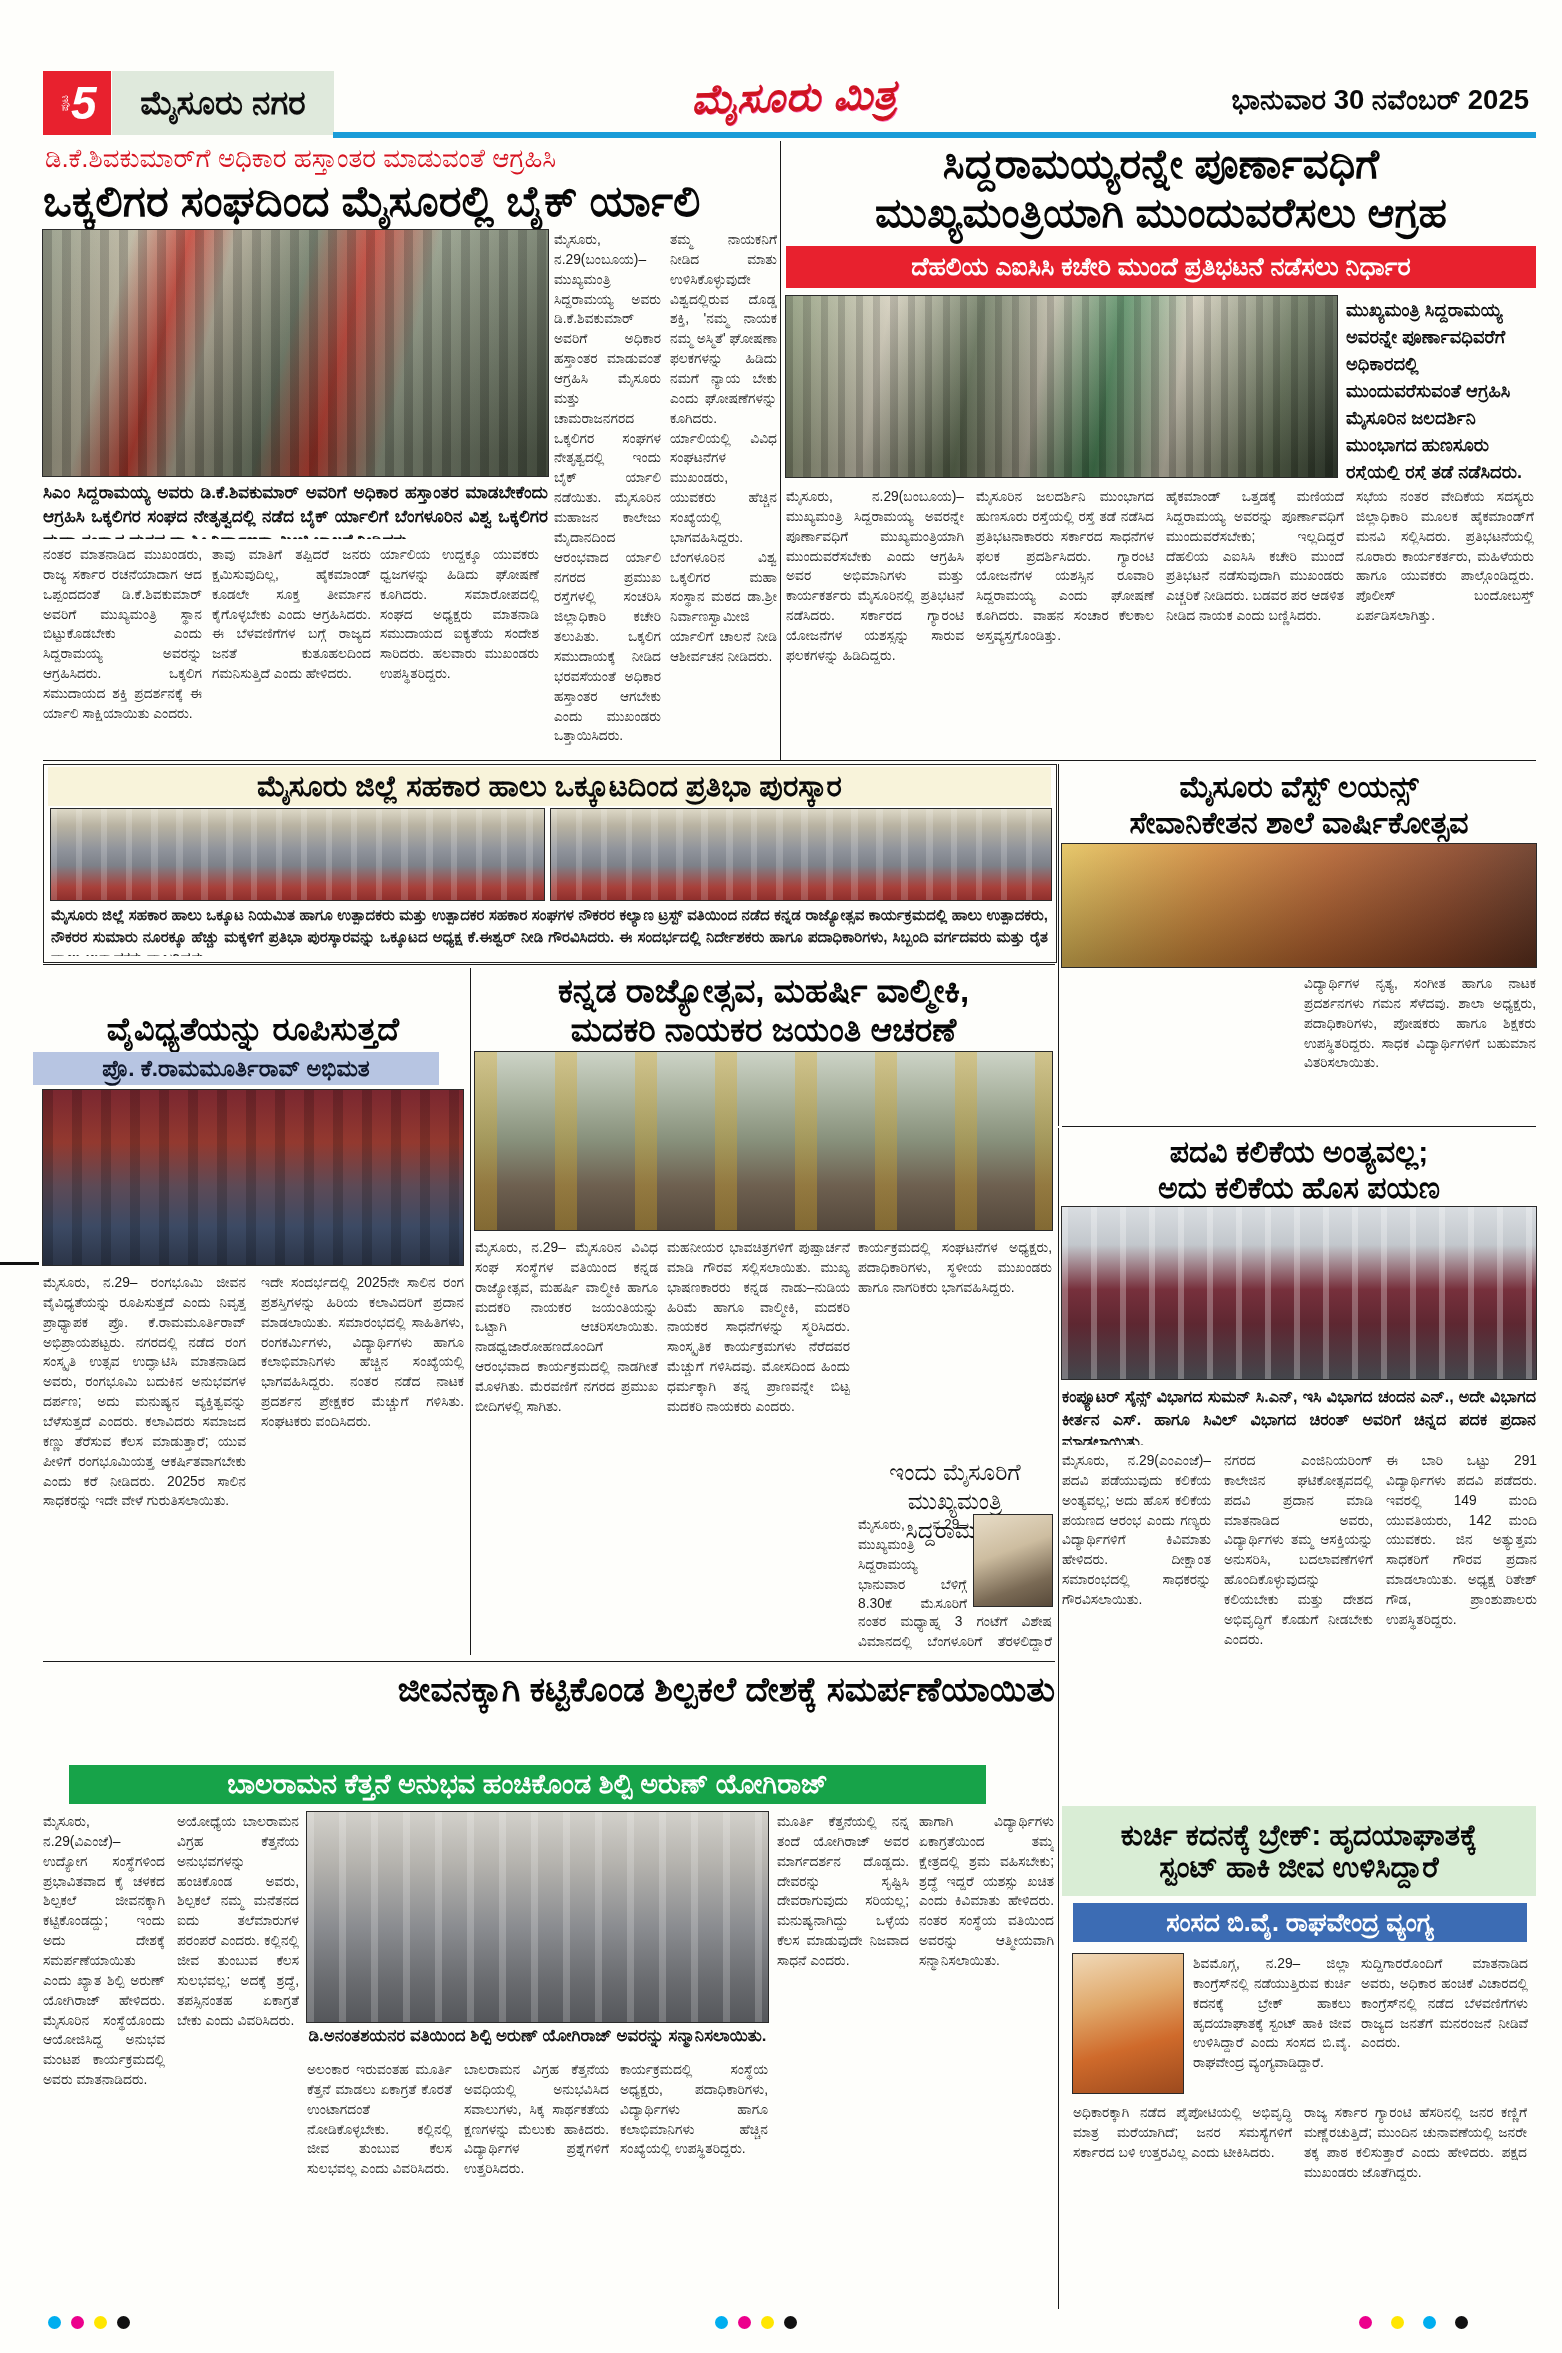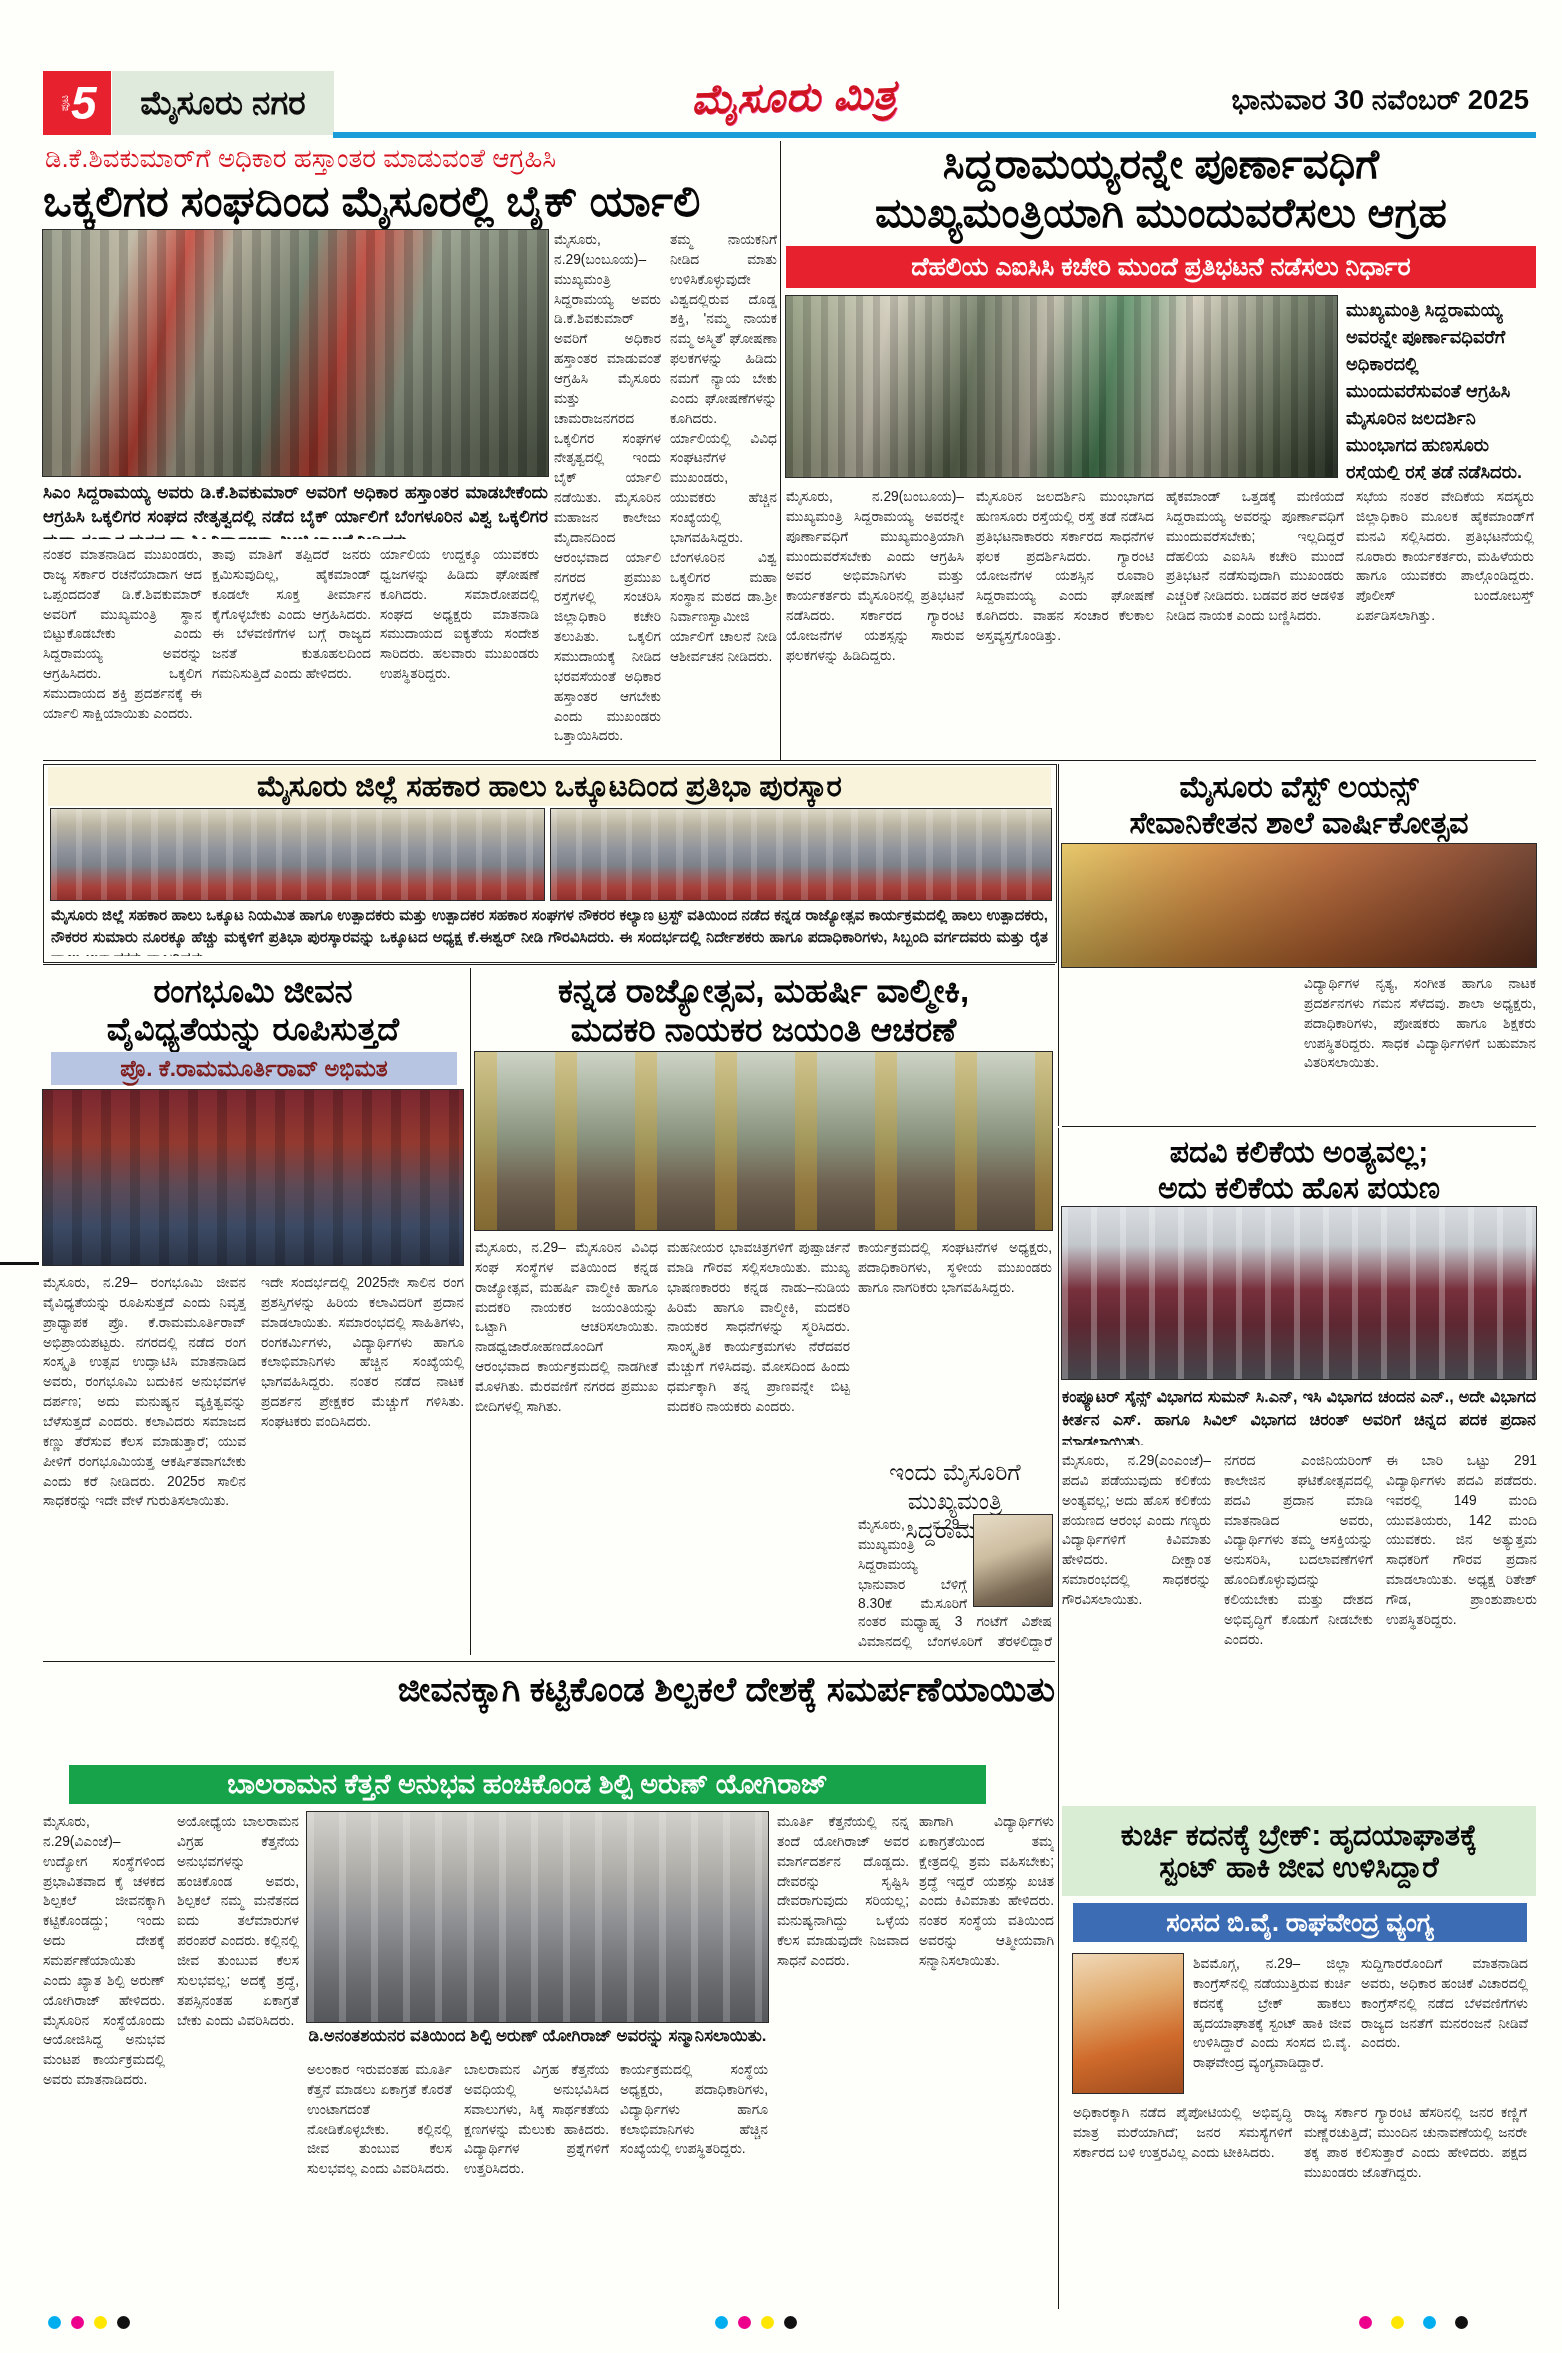--- a/index.html
+++ b/index.html
@@ -91,23 +91,22 @@
   <div class="abs ph ph-crowd" style="left:551px;top:809px;width:500px;height:91px"></div>
   <div class="abs body-col" style="left:51px;top:904px;width:997px;height:52px;font-size:15px;font-weight:600">ಮೈಸೂರು ಜಿಲ್ಲೆ ಸಹಕಾರ ಹಾಲು ಒಕ್ಕೂಟ ನಿಯಮಿತ ಹಾಗೂ ಉತ್ಪಾದಕರು ಮತ್ತು ಉತ್ಪಾದಕರ ಸಹಕಾರ ಸಂಘಗಳ ನೌಕರರ ಕಲ್ಯಾಣ ಟ್ರಸ್ಟ್ ವತಿಯಿಂದ ನಡೆದ ಕನ್ನಡ ರಾಜ್ಯೋತ್ಸವ ಕಾರ್ಯಕ್ರಮದಲ್ಲಿ ಹಾಲು ಉತ್ಪಾದಕರು, ನೌಕರರ ಸುಮಾರು ನೂರಕ್ಕೂ ಹೆಚ್ಚು ಮಕ್ಕಳಿಗೆ ಪ್ರತಿಭಾ ಪುರಸ್ಕಾರವನ್ನು ಒಕ್ಕೂಟದ ಅಧ್ಯಕ್ಷ ಕೆ.ಈಶ್ವರ್ ನೀಡಿ ಗೌರವಿಸಿದರು. ಈ ಸಂದರ್ಭದಲ್ಲಿ ನಿರ್ದೇಶಕರು ಹಾಗೂ ಪದಾಧಿಕಾರಿಗಳು, ಸಿಬ್ಬಂದಿ ವರ್ಗದವರು ಮತ್ತು ರೈತ ಹಾಲು ಉತ್ಪಾದಕರು ಹಾಜರಿದ್ದರು.</div>
 
   <div class="abs vrule" style="left:1058px;top:764px;height:362px"></div>
   <div class="abs hl" style="left:1062px;top:770px;width:474px;font-size:30px">ಮೈಸೂರು ವೆಸ್ಟ್ ಲಯನ್ಸ್</div>
   <div class="abs hl" style="left:1062px;top:806px;width:474px;font-size:30px">ಸೇವಾನಿಕೇತನ ಶಾಲೆ ವಾರ್ಷಿಕೋತ್ಸವ</div>
   <div class="abs ph ph-stage" style="left:1062px;top:844px;width:474px;height:123px"></div>
   <div class="abs body-col" style="left:1304px;top:974px;width:232px;height:148px">ವಿದ್ಯಾರ್ಥಿಗಳ ನೃತ್ಯ, ಸಂಗೀತ ಹಾಗೂ ನಾಟಕ ಪ್ರದರ್ಶನಗಳು ಗಮನ ಸೆಳೆದವು. ಶಾಲಾ ಅಧ್ಯಕ್ಷರು, ಪದಾಧಿಕಾರಿಗಳು, ಪೋಷಕರು ಹಾಗೂ ಶಿಕ್ಷಕರು ಉಪಸ್ಥಿತರಿದ್ದರು. ಸಾಧಕ ವಿದ್ಯಾರ್ಥಿಗಳಿಗೆ ಬಹುಮಾನ ವಿತರಿಸಲಾಯಿತು.</div>
 
   <div class="abs hrule" style="left:43px;top:964px;width:1012px"></div>
-  <div class="abs hl" style="left:43px;top:974px;width:420px;font-size:32px">ರಂಗಭೂಮಿ ಜೀವನ</div>
   <div class="abs hl" style="left:43px;top:1012px;width:420px;font-size:32px">ವೈವಿಧ್ಯತೆಯನ್ನು ರೂಪಿಸುತ್ತದೆ</div>
-  <div class="abs band" style="left:51px;top:1052px;width:406px;height:33px;background:#b7c5e2;color:#7f1d1d;font-size:22.5px">ಪ್ರೊ. ಕೆ.ರಾಮಮೂರ್ತಿರಾವ್ ಅಭಿಮತ</div>
+  <div class="abs band" style="left:33px;top:1052px;width:406px;height:33px;background:#b7c5e2;color:#0f172a;font-size:22.5px">ಪ್ರೊ. ಕೆ.ರಾಮಮೂರ್ತಿರಾವ್ ಅಭಿಮತ</div>
   <div class="abs ph ph-podium" style="left:43px;top:1090px;width:420px;height:175px"></div>
   <div class="abs body-col" style="left:43px;top:1273px;width:203px;height:381px">ಮೈಸೂರು, ನ.29– ರಂಗಭೂಮಿ ಜೀವನ ವೈವಿಧ್ಯತೆಯನ್ನು ರೂಪಿಸುತ್ತದೆ ಎಂದು ನಿವೃತ್ತ ಪ್ರಾಧ್ಯಾಪಕ ಪ್ರೊ. ಕೆ.ರಾಮಮೂರ್ತಿರಾವ್ ಅಭಿಪ್ರಾಯಪಟ್ಟರು. ನಗರದಲ್ಲಿ ನಡೆದ ರಂಗ ಸಂಸ್ಕೃತಿ ಉತ್ಸವ ಉದ್ಘಾಟಿಸಿ ಮಾತನಾಡಿದ ಅವರು, ರಂಗಭೂಮಿ ಬದುಕಿನ ಅನುಭವಗಳ ದರ್ಪಣ; ಅದು ಮನುಷ್ಯನ ವ್ಯಕ್ತಿತ್ವವನ್ನು ಬೆಳೆಸುತ್ತದೆ ಎಂದರು. ಕಲಾವಿದರು ಸಮಾಜದ ಕಣ್ಣು ತೆರೆಸುವ ಕೆಲಸ ಮಾಡುತ್ತಾರೆ; ಯುವ ಪೀಳಿಗೆ ರಂಗಭೂಮಿಯತ್ತ ಆಕರ್ಷಿತವಾಗಬೇಕು ಎಂದು ಕರೆ ನೀಡಿದರು. 2025ರ ಸಾಲಿನ ಸಾಧಕರನ್ನು ಇದೇ ವೇಳೆ ಗುರುತಿಸಲಾಯಿತು.</div>
   <div class="abs body-col" style="left:261px;top:1273px;width:203px;height:381px">ಇದೇ ಸಂದರ್ಭದಲ್ಲಿ 2025ನೇ ಸಾಲಿನ ರಂಗ ಪ್ರಶಸ್ತಿಗಳನ್ನು ಹಿರಿಯ ಕಲಾವಿದರಿಗೆ ಪ್ರದಾನ ಮಾಡಲಾಯಿತು. ಸಮಾರಂಭದಲ್ಲಿ ಸಾಹಿತಿಗಳು, ರಂಗಕರ್ಮಿಗಳು, ವಿದ್ಯಾರ್ಥಿಗಳು ಹಾಗೂ ಕಲಾಭಿಮಾನಿಗಳು ಹೆಚ್ಚಿನ ಸಂಖ್ಯೆಯಲ್ಲಿ ಭಾಗವಹಿಸಿದ್ದರು. ನಂತರ ನಡೆದ ನಾಟಕ ಪ್ರದರ್ಶನ ಪ್ರೇಕ್ಷಕರ ಮೆಚ್ಚುಗೆ ಗಳಿಸಿತು. ಸಂಘಟಕರು ವಂದಿಸಿದರು.</div>
 
   <div class="abs vrule" style="left:470px;top:968px;height:687px"></div>
   <div class="abs hl" style="left:475px;top:973px;width:577px;font-size:33px">ಕನ್ನಡ ರಾಜ್ಯೋತ್ಸವ, ಮಹರ್ಷಿ ವಾಲ್ಮೀಕಿ,</div>
   <div class="abs hl" style="left:475px;top:1012px;width:577px;font-size:33px">ಮದಕರಿ ನಾಯಕರ ಜಯಂತಿ ಆಚರಣೆ</div>
   <div class="abs ph ph-fest" style="left:475px;top:1052px;width:577px;height:178px"></div>
   <div class="abs body-col" style="left:475px;top:1238px;width:183px;height:416px">ಮೈಸೂರು, ನ.29– ಮೈಸೂರಿನ ವಿವಿಧ ಸಂಘ ಸಂಸ್ಥೆಗಳ ವತಿಯಿಂದ ಕನ್ನಡ ರಾಜ್ಯೋತ್ಸವ, ಮಹರ್ಷಿ ವಾಲ್ಮೀಕಿ ಹಾಗೂ ಮದಕರಿ ನಾಯಕರ ಜಯಂತಿಯನ್ನು ಒಟ್ಟಾಗಿ ಆಚರಿಸಲಾಯಿತು. ನಾಡಧ್ವಜಾರೋಹಣದೊಂದಿಗೆ ಆರಂಭವಾದ ಕಾರ್ಯಕ್ರಮದಲ್ಲಿ ನಾಡಗೀತೆ ಮೊಳಗಿತು. ಮೆರವಣಿಗೆ ನಗರದ ಪ್ರಮುಖ ಬೀದಿಗಳಲ್ಲಿ ಸಾಗಿತು.</div>
   <div class="abs body-col" style="left:667px;top:1238px;width:183px;height:416px">ಮಹನೀಯರ ಭಾವಚಿತ್ರಗಳಿಗೆ ಪುಷ್ಪಾರ್ಚನೆ ಮಾಡಿ ಗೌರವ ಸಲ್ಲಿಸಲಾಯಿತು. ಮುಖ್ಯ ಭಾಷಣಕಾರರು ಕನ್ನಡ ನಾಡು–ನುಡಿಯ ಹಿರಿಮೆ ಹಾಗೂ ವಾಲ್ಮೀಕಿ, ಮದಕರಿ ನಾಯಕರ ಸಾಧನೆಗಳನ್ನು ಸ್ಮರಿಸಿದರು. ಸಾಂಸ್ಕೃತಿಕ ಕಾರ್ಯಕ್ರಮಗಳು ನೆರೆದವರ ಮೆಚ್ಚುಗೆ ಗಳಿಸಿದವು. ಮೋಸದಿಂದ ಹಿಂದು ಧರ್ಮಕ್ಕಾಗಿ ತನ್ನ ಪ್ರಾಣವನ್ನೇ ಬಿಟ್ಟ ಮದಕರಿ ನಾಯಕರು ಎಂದರು.</div>

